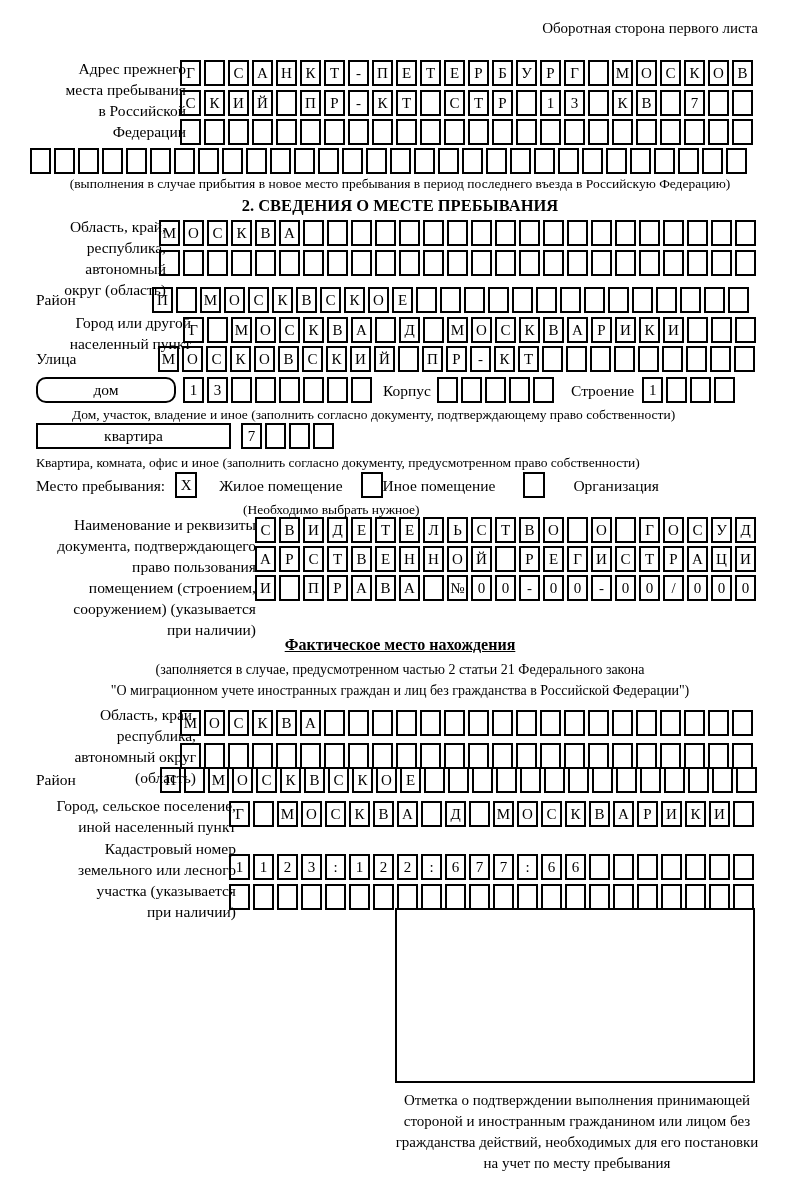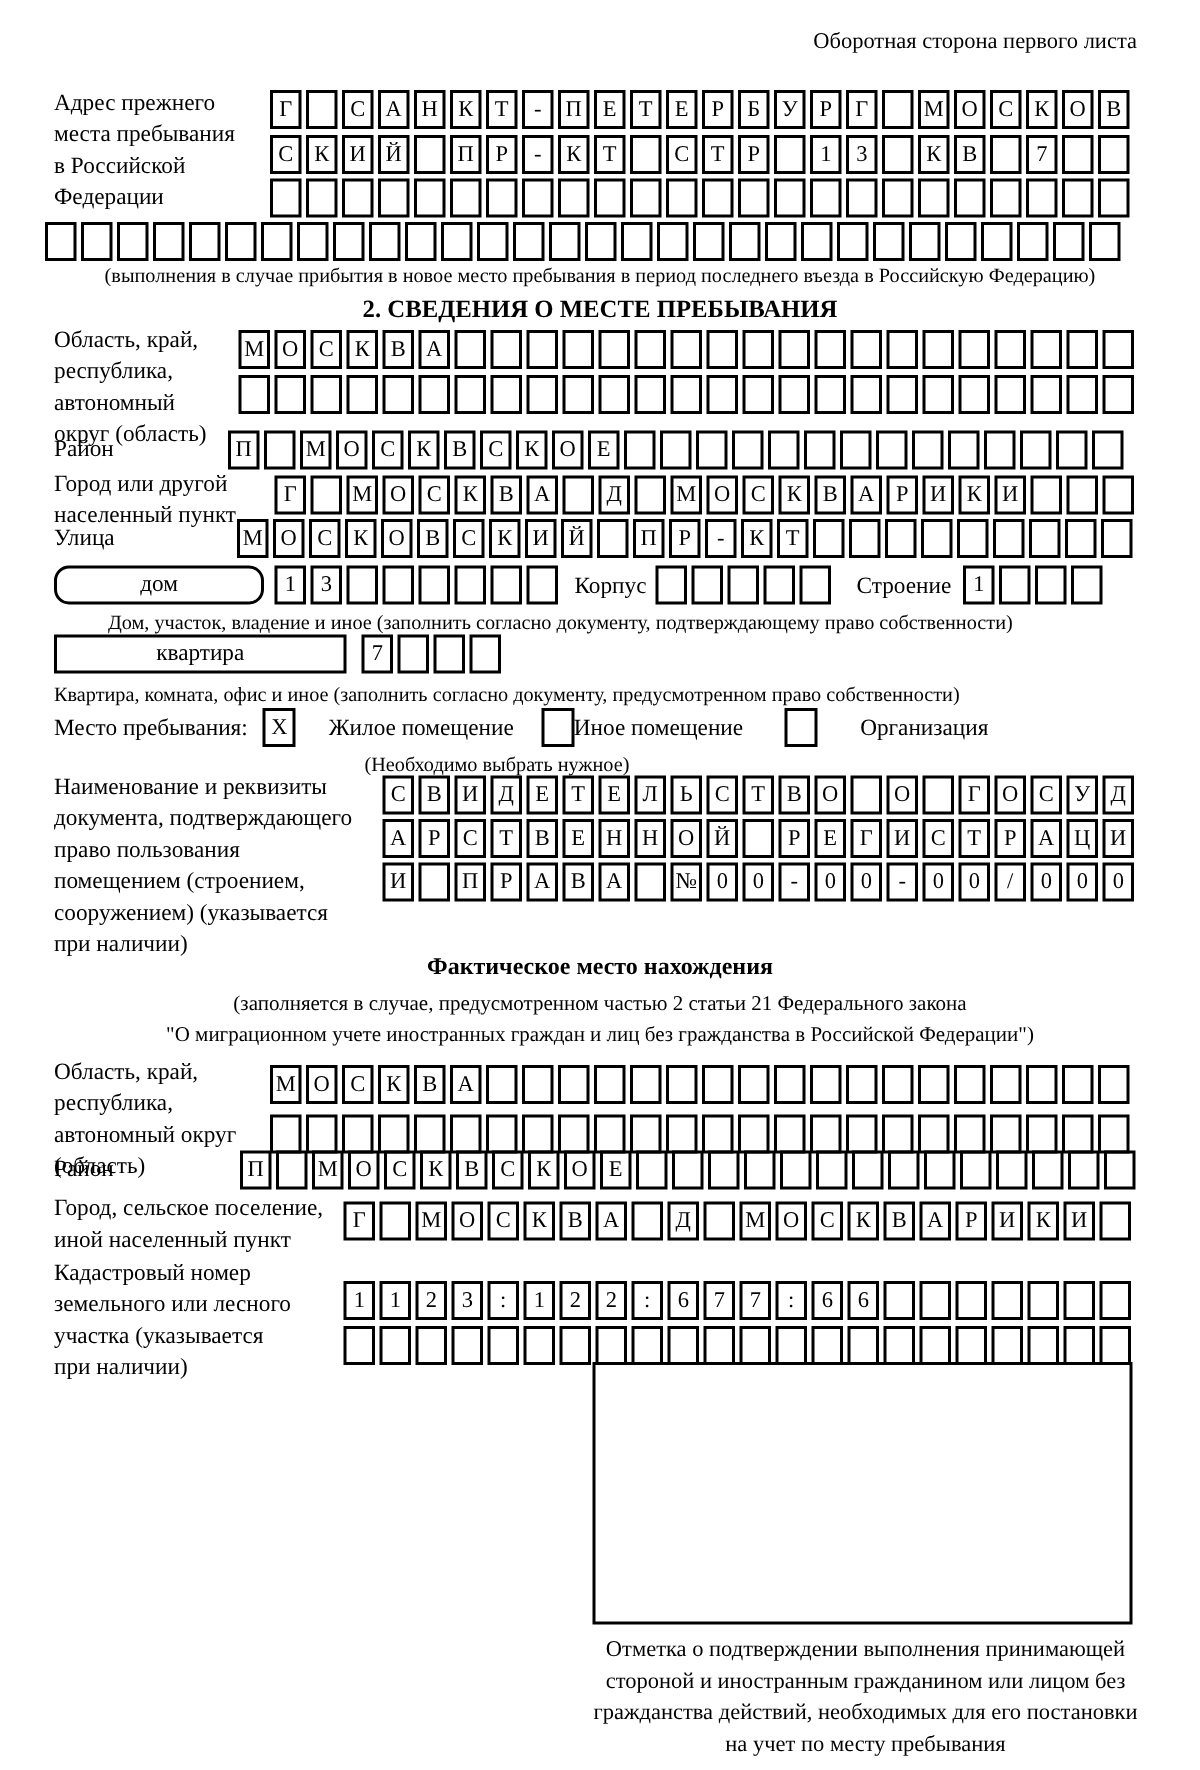--- a/index.html
+++ b/index.html
@@ -1,21 +1,21 @@
 <!DOCTYPE html>
 <html><head>
 <meta charset="utf-8">
 <style>
   html,body { margin:0; padding:0; background:#ffffff; }
   .page {
     position:relative; width:800px; height:1180px; background:#ffffff;
     font-family:"Liberation Serif","DejaVu Serif",serif; color:#000;
     overflow:hidden;
   }
-  .abs { position:absolute; }
+  .abs { position:absolute;text-align:right; }
   .label { font-size:15.5px; line-height:21px; white-space:pre-line; }
   .small-note { font-size:13.5px; line-height:17px; }
   .center { text-align:center; }
   .bold { font-weight:bold; }
   .cells { display:flex; }
   .cell {
     flex:none; width:21px; height:26px; margin-right:3px;
     border:2px solid #000; box-sizing:border-box;
     display:flex; align-items:center; justify-content:center;
     font-size:15px; line-height:1;
@@ -424,21 +424,21 @@
       <span class="cell">0</span>
       <span class="cell">-</span>
       <span class="cell">0</span>
       <span class="cell">0</span>
       <span class="cell">/</span>
       <span class="cell">0</span>
       <span class="cell">0</span>
       <span class="cell">0</span>
     </div>
 
-  <div class="abs center bold" style="left:0; top:636px; width:800px; font-size:16px;">Фактическое место нахождения</div>
+  <div class="abs center bold" style="left:0; top:636px; width:800px; font-size:16px;text-decoration:underline;">Фактическое место нахождения</div>
   <div class="abs small-note center" style="left:0; top:661px; width:800px; font-size:14px;">(заполняется в случае, предусмотренном частью 2 статьи 21 Федерального закона</div>
   <div class="abs small-note center" style="left:0; top:682px; width:800px; font-size:14px;">"О миграционном учете иностранных граждан и лиц без гражданства в Российской Федерации")</div>
 
   <div class="abs label" style="left:36px; top:704px; width:160px;">Область, край,
 республика,
 автономный округ
 (область)</div>
   <div class="abs cells" style="left:180px; top:710px;">
       <span class="cell">М</span>
       <span class="cell">О</span>

